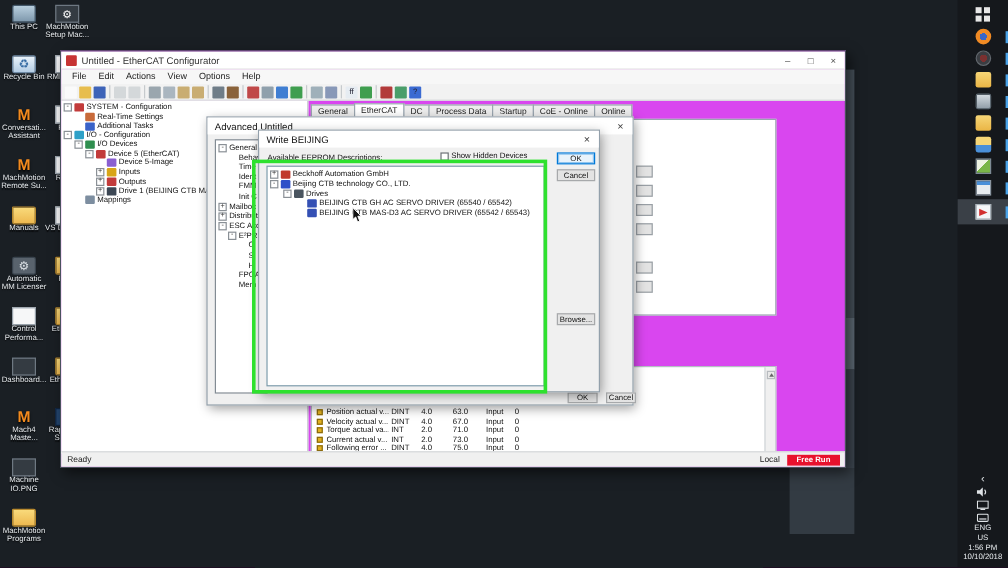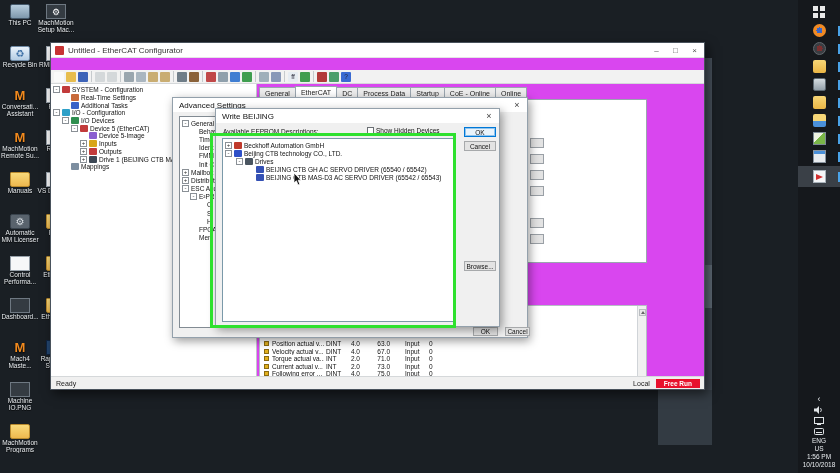--- a/index.html
+++ b/index.html
@@ -234,20 +234,29 @@
     <div id="titlebar">
       <span id="appicon"></span>
       <span id="titletext">Untitled - EtherCAT Configurator</span>
       <span id="wincontrols">
         <span class="wc">–</span>
         <span class="wc">□</span>
         <span class="wc">×</span>
       </span>
     </div>
 
+    <div id="menubar">
+
+    <span class="menu">File</span>
+        <span class="menu">Edit</span>
+        <span class="menu">Actions</span>
+        <span class="menu">View</span>
+        <span class="menu">Options</span>
+        <span class="menu">Help</span>
+      </div>
 
     <div id="toolbar">
 
     <span class="tb" style="--c: #fafafa;"></span>
         <span class="tb" style="--c: #e7bd4e;"></span>
         <span class="tb" style="--c: #3d63b8;"></span>
         <span class="tb sep"></span>
         <span class="tb" style="--c: #d4d8da;"></span>
         <span class="tb" style="--c: #d4d8da;"></span>
         <span class="tb sep"></span>
@@ -413,21 +422,21 @@
       <span id="statusready">Ready</span>
       <span id="statusright">
         <span>Local</span>
         <span id="freerun">Free Run</span>
       </span>
     </div>
   </div>
 
   <div id="advdlg" class="dialog">
     <div class="dlg-title">
-      <span>Advanced Settings</span>
+      <span>Advanced Untitled</span>
       <span class="dlg-x">×</span>
     </div>
     <div id="advtreebox">
 
     <div class="trow2" style="padding-left: 0px;">
           <span class="xb">-</span>
           <span class="tl">General</span>
         </div>
         <div class="trow2" style="padding-left: 8px;">
           <span class="xb" style="visibility: hidden;"></span>

